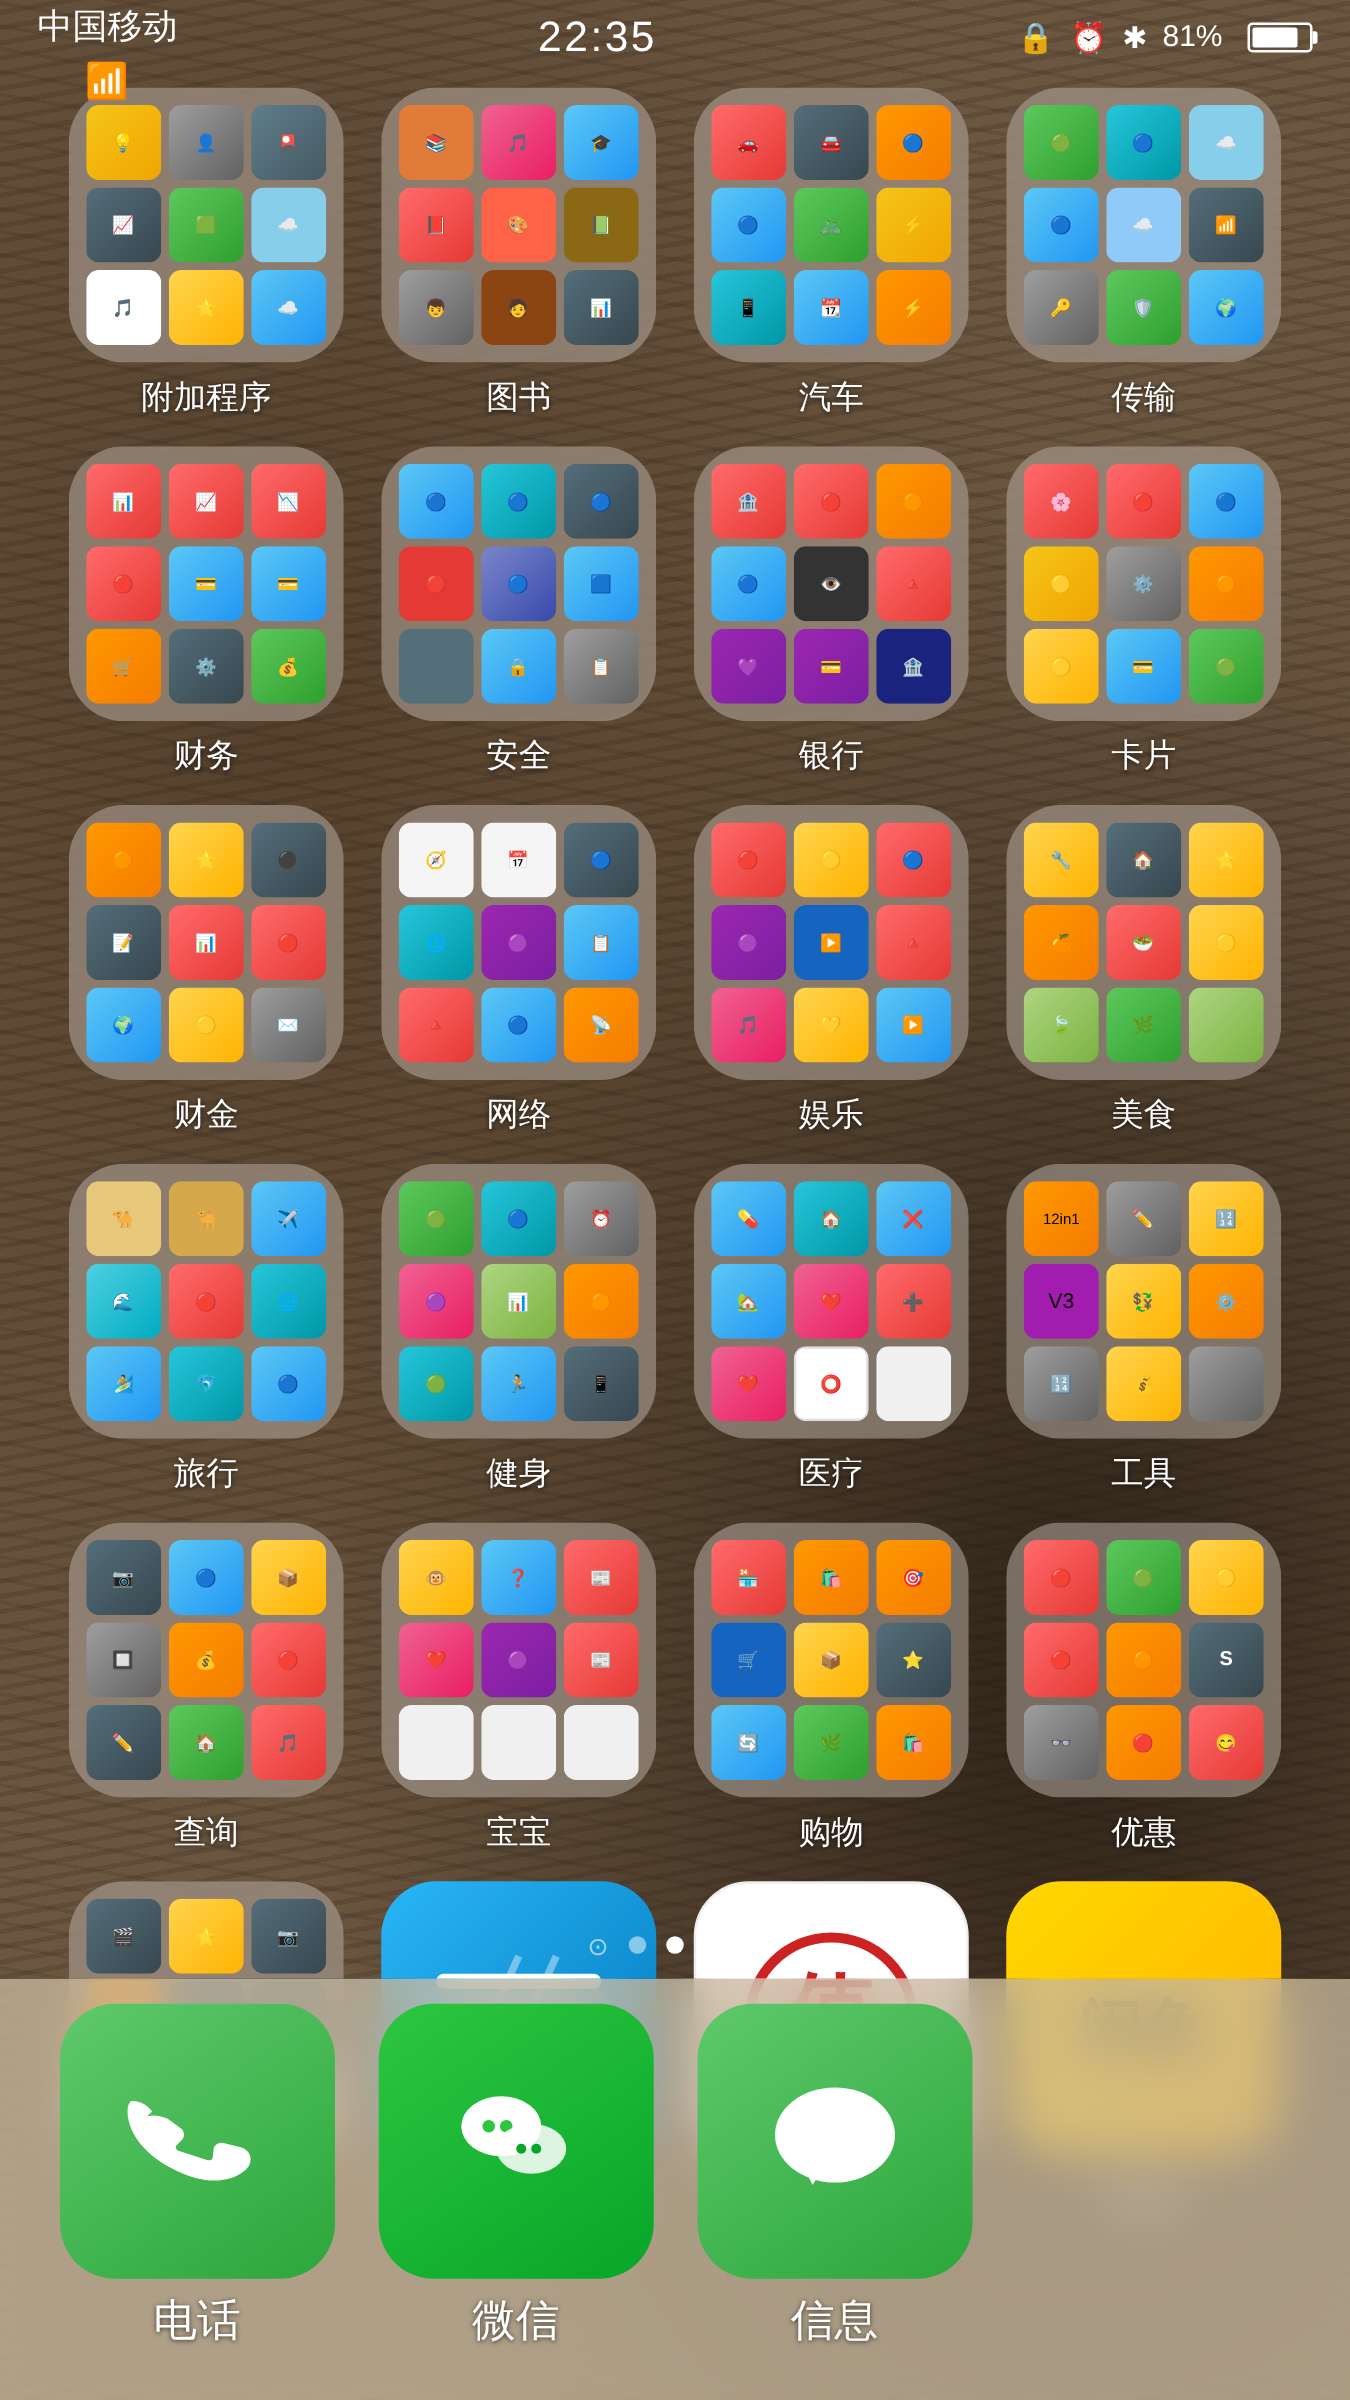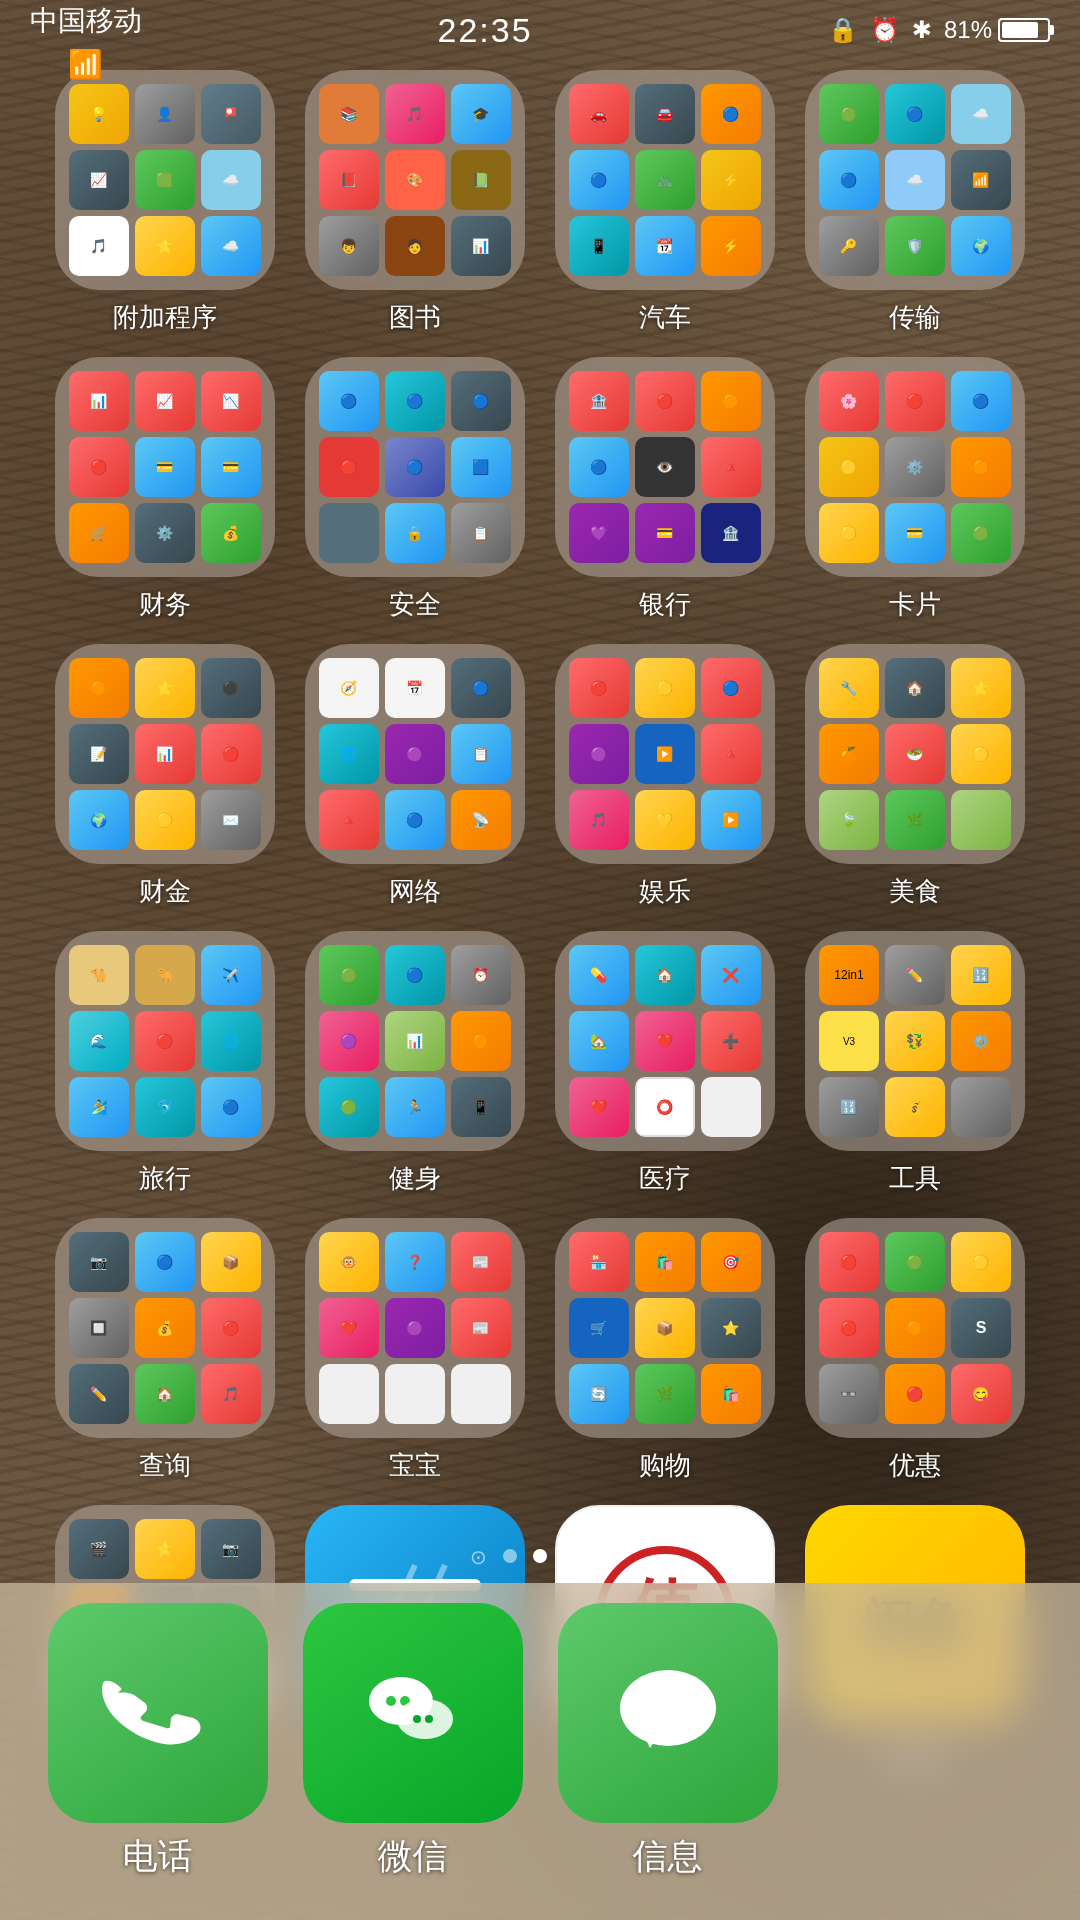--- a/index.html
+++ b/index.html
@@ -51,21 +51,21 @@
       color: white;
       font-size: 28px;
       font-weight: 500;
     }
     .status-left { display: flex; align-items: center; gap: 8px; flex-direction: column; }
     .status-dots { display: flex; gap: 6px; }
     .dot { width: 14px; height: 14px; border-radius: 50%; background: white; }
     .dot.empty { background: transparent; border: 2px solid white; }
     .status-center { font-size: 34px; font-weight: 400; letter-spacing: 2px; }
     .status-right { display: flex; align-items: center; gap: 12px; font-size: 24px; }
-    .battery-container { display: flex; align-items: center; gap: 6px; }
+    .battery-container { display: flex; align-items: center; gap: 20px; }
     .battery {
       width: 52px; height: 24px;
       border: 2px solid white; border-radius: 4px;
       position: relative; display: flex; align-items: center; padding: 2px;
     }
     .battery::after {
       content: '';
       position: absolute;
       right: -6px; top: 50%; transform: translateY(-50%);
       width: 4px; height: 10px;
@@ -776,21 +776,21 @@
         <div class="folder-icon">
             <div class="mini-icon ic-orange" style="font-size:12px">12in1</div>
           </div>
         <div class="folder-icon">
             <div class="mini-icon ic-gray">✏️</div>
           </div>
         <div class="folder-icon">
             <div class="mini-icon ic-amber">🔢</div>
           </div>
         <div class="folder-icon">
-            <div class="mini-icon" style="background:#fde047;font-size:10px">V3</div>
+            <div class="mini-icon" style="background:#a21caf;font-size:17px">V3</div>
           </div>
         <div class="folder-icon">
             <div class="mini-icon ic-amber">💱</div>
           </div>
         <div class="folder-icon">
             <div class="mini-icon ic-orange">⚙️</div>
           </div>
         <div class="folder-icon">
             <div class="mini-icon ic-gray">🔢</div>
           </div>

